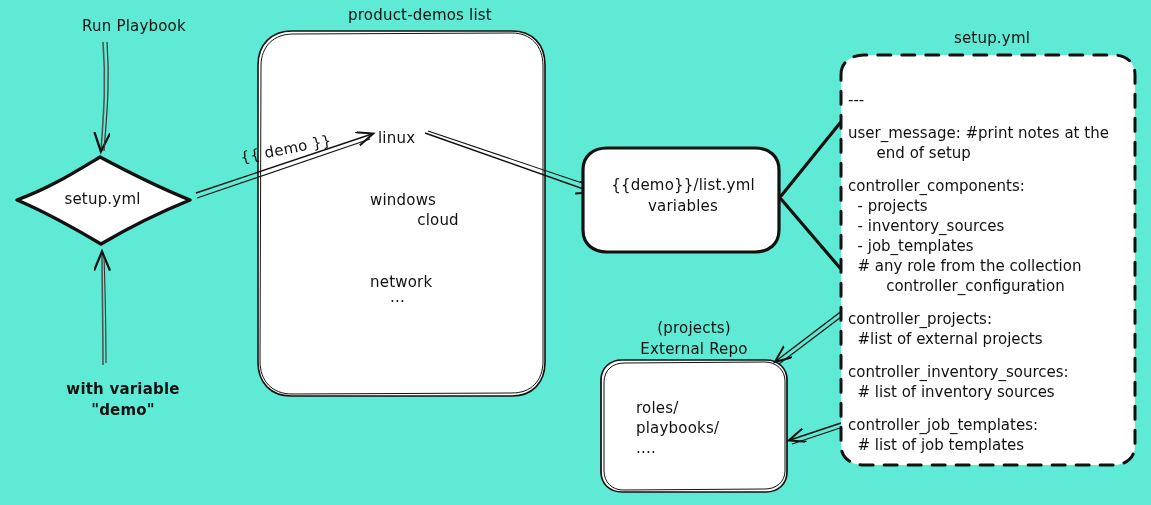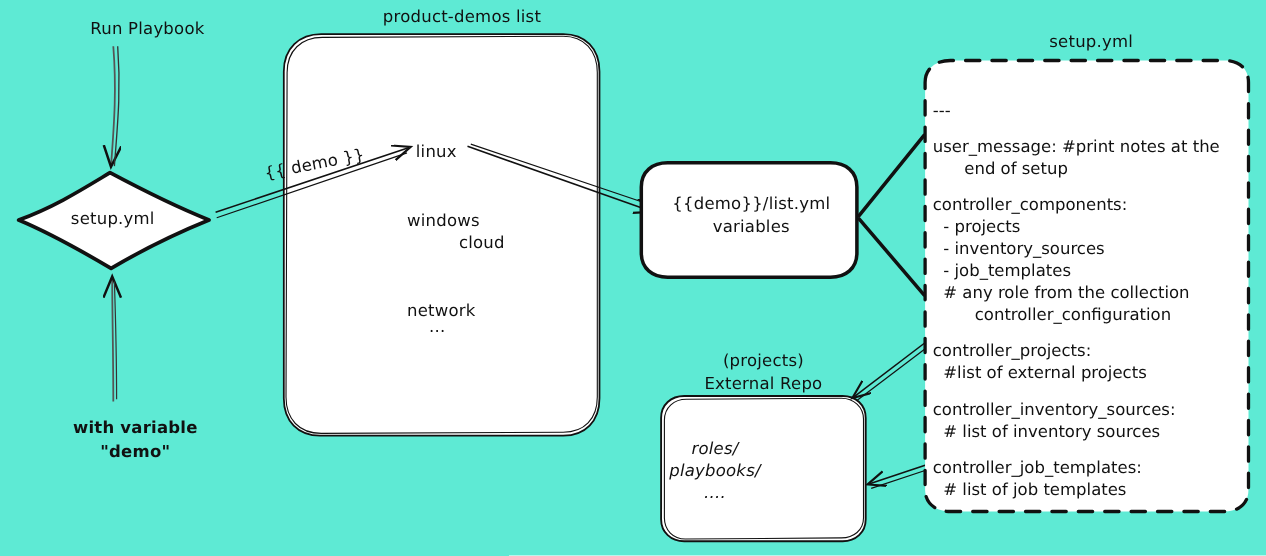--- a/index.html
+++ b/index.html
@@ -42,21 +42,21 @@
   #diamond-label        { left: 55px;  top: 189px; width: 95px;  }
   #repo-title-label     { left: 320px; top: 5px;   width: 200px; }
   #repo-item-0          { left: 378px; top: 128px; width: 120px; text-align: left; }
   #repo-item-1          { left: 370px; top: 170px; width: 120px; text-align: left; margin-top: 20px; }
   #repo-item-2          { left: 378px; top: 210px; width: 120px; text-align: center; }
   #repo-item-3          { left: 370px; top: 245px; width: 120px; text-align: left; margin-top: 27px; }
   #repo-item-4          { left: 390px; top: 287px; width: 120px; text-align: left; }
   #demo-var-label       { left: 226px; top: 139px; width: 120px; transform: rotate(-11deg); }
   #mid-box-label        { left: 592px; top: 175px; width: 182px; }
   #ext-repo-title       { left: 614px; top: 318px; width: 160px; }
-  #ext-repo-body        { left: 575px; top: 398px; width: 150px; text-align: center; line-height: 20px; font-style: italic;}
+  #ext-repo-body        { left: 636px; top: 398px; width: 150px; text-align: left; line-height: 20px;}
   #yaml-title-label     { left: 952px; top: 28px;  width: 80px;  }
   #yaml-body            { left: 848px; top: 90px;  width: 292px; text-align: left; line-height: 20px; }
   .yaml-block { margin: 0 0 13px 0; }
   .yaml-line  { white-space: pre; }
 </style>
 </head>
 <body>
 
 <div id="canvas">
 

